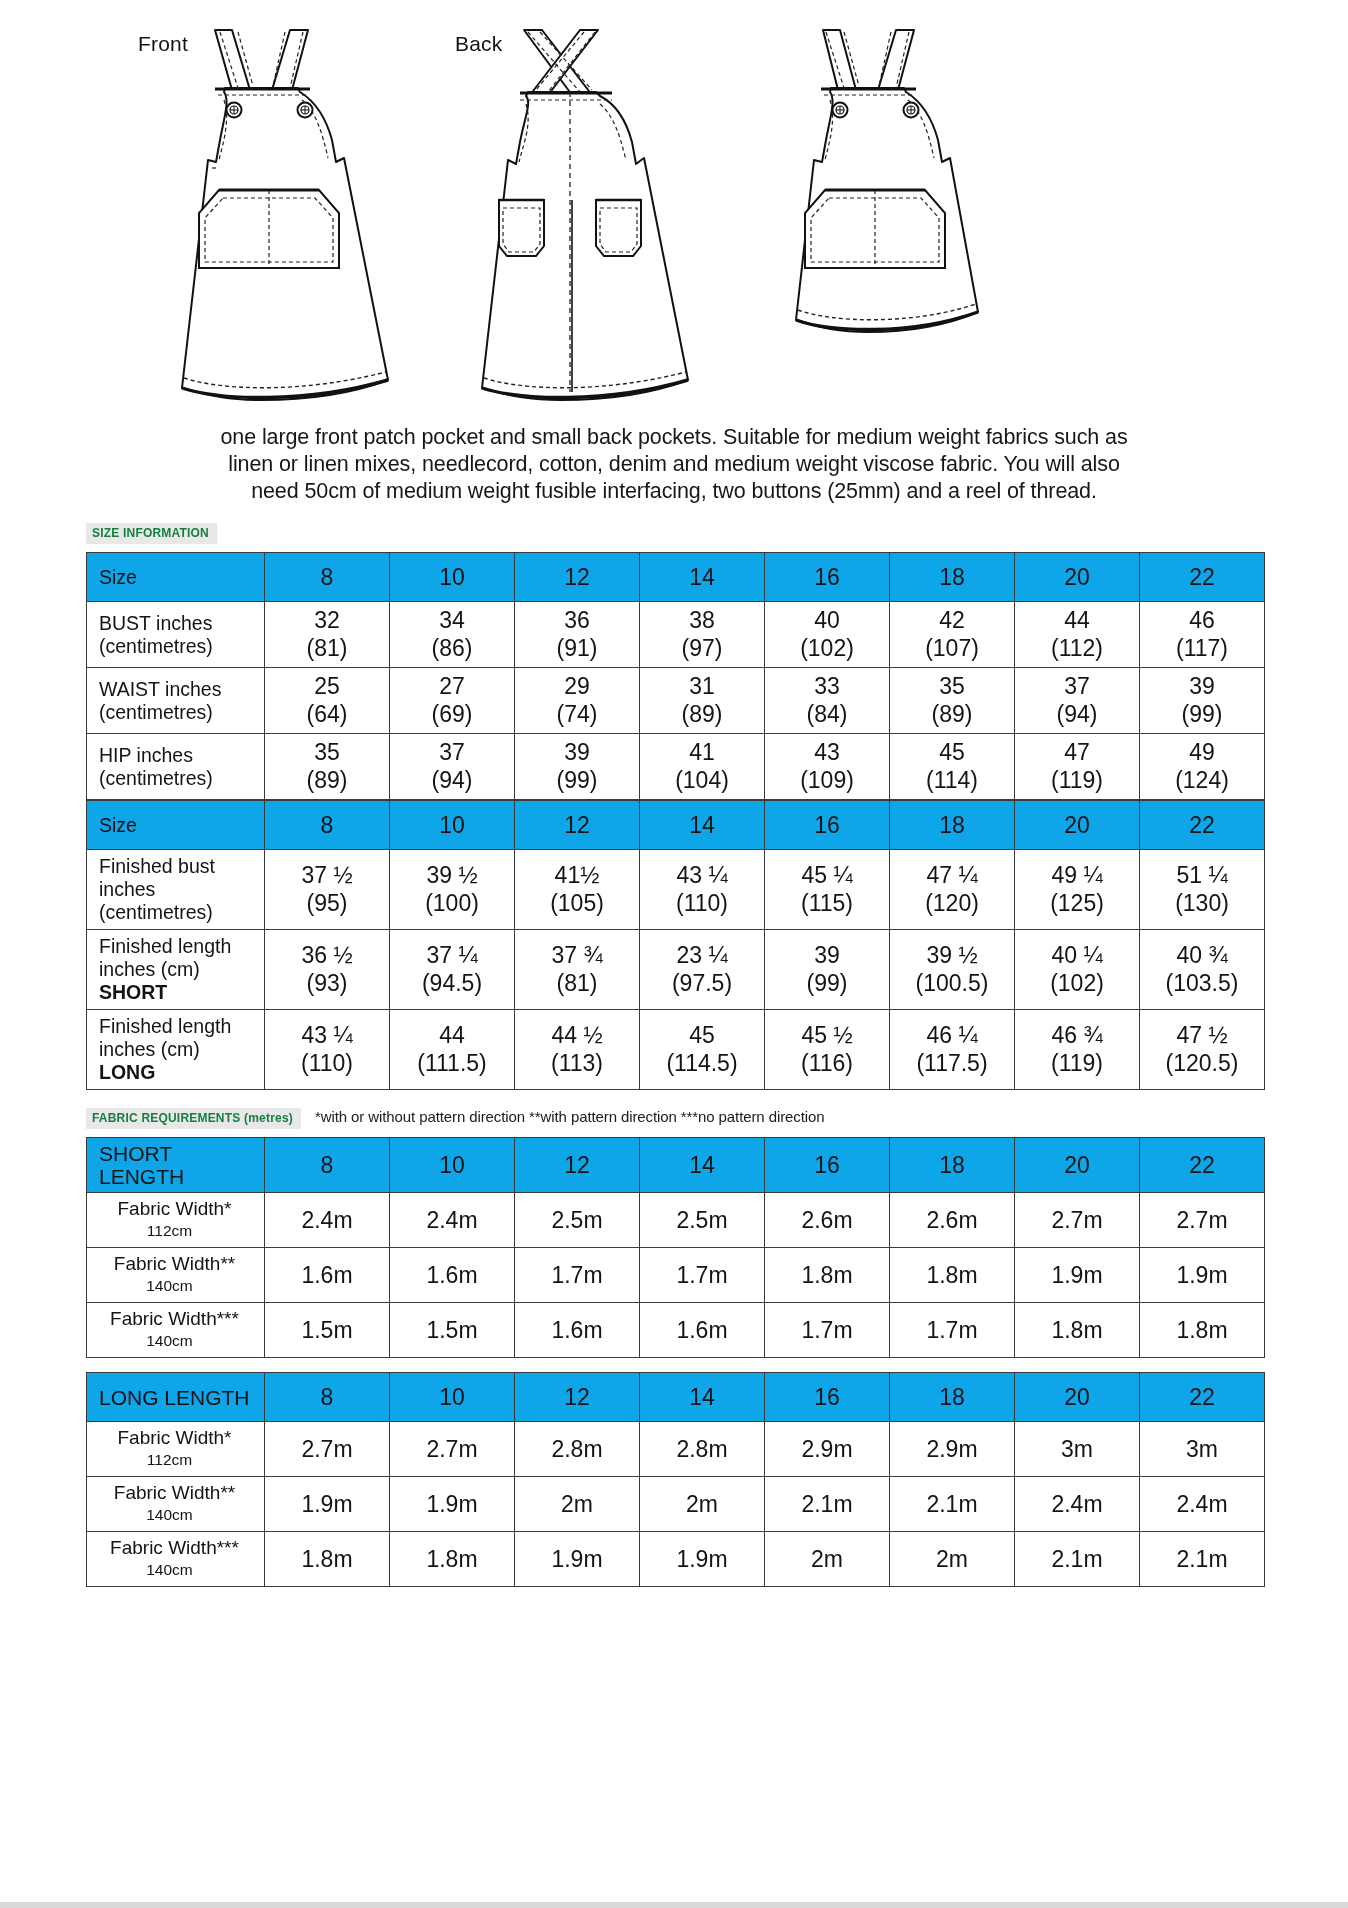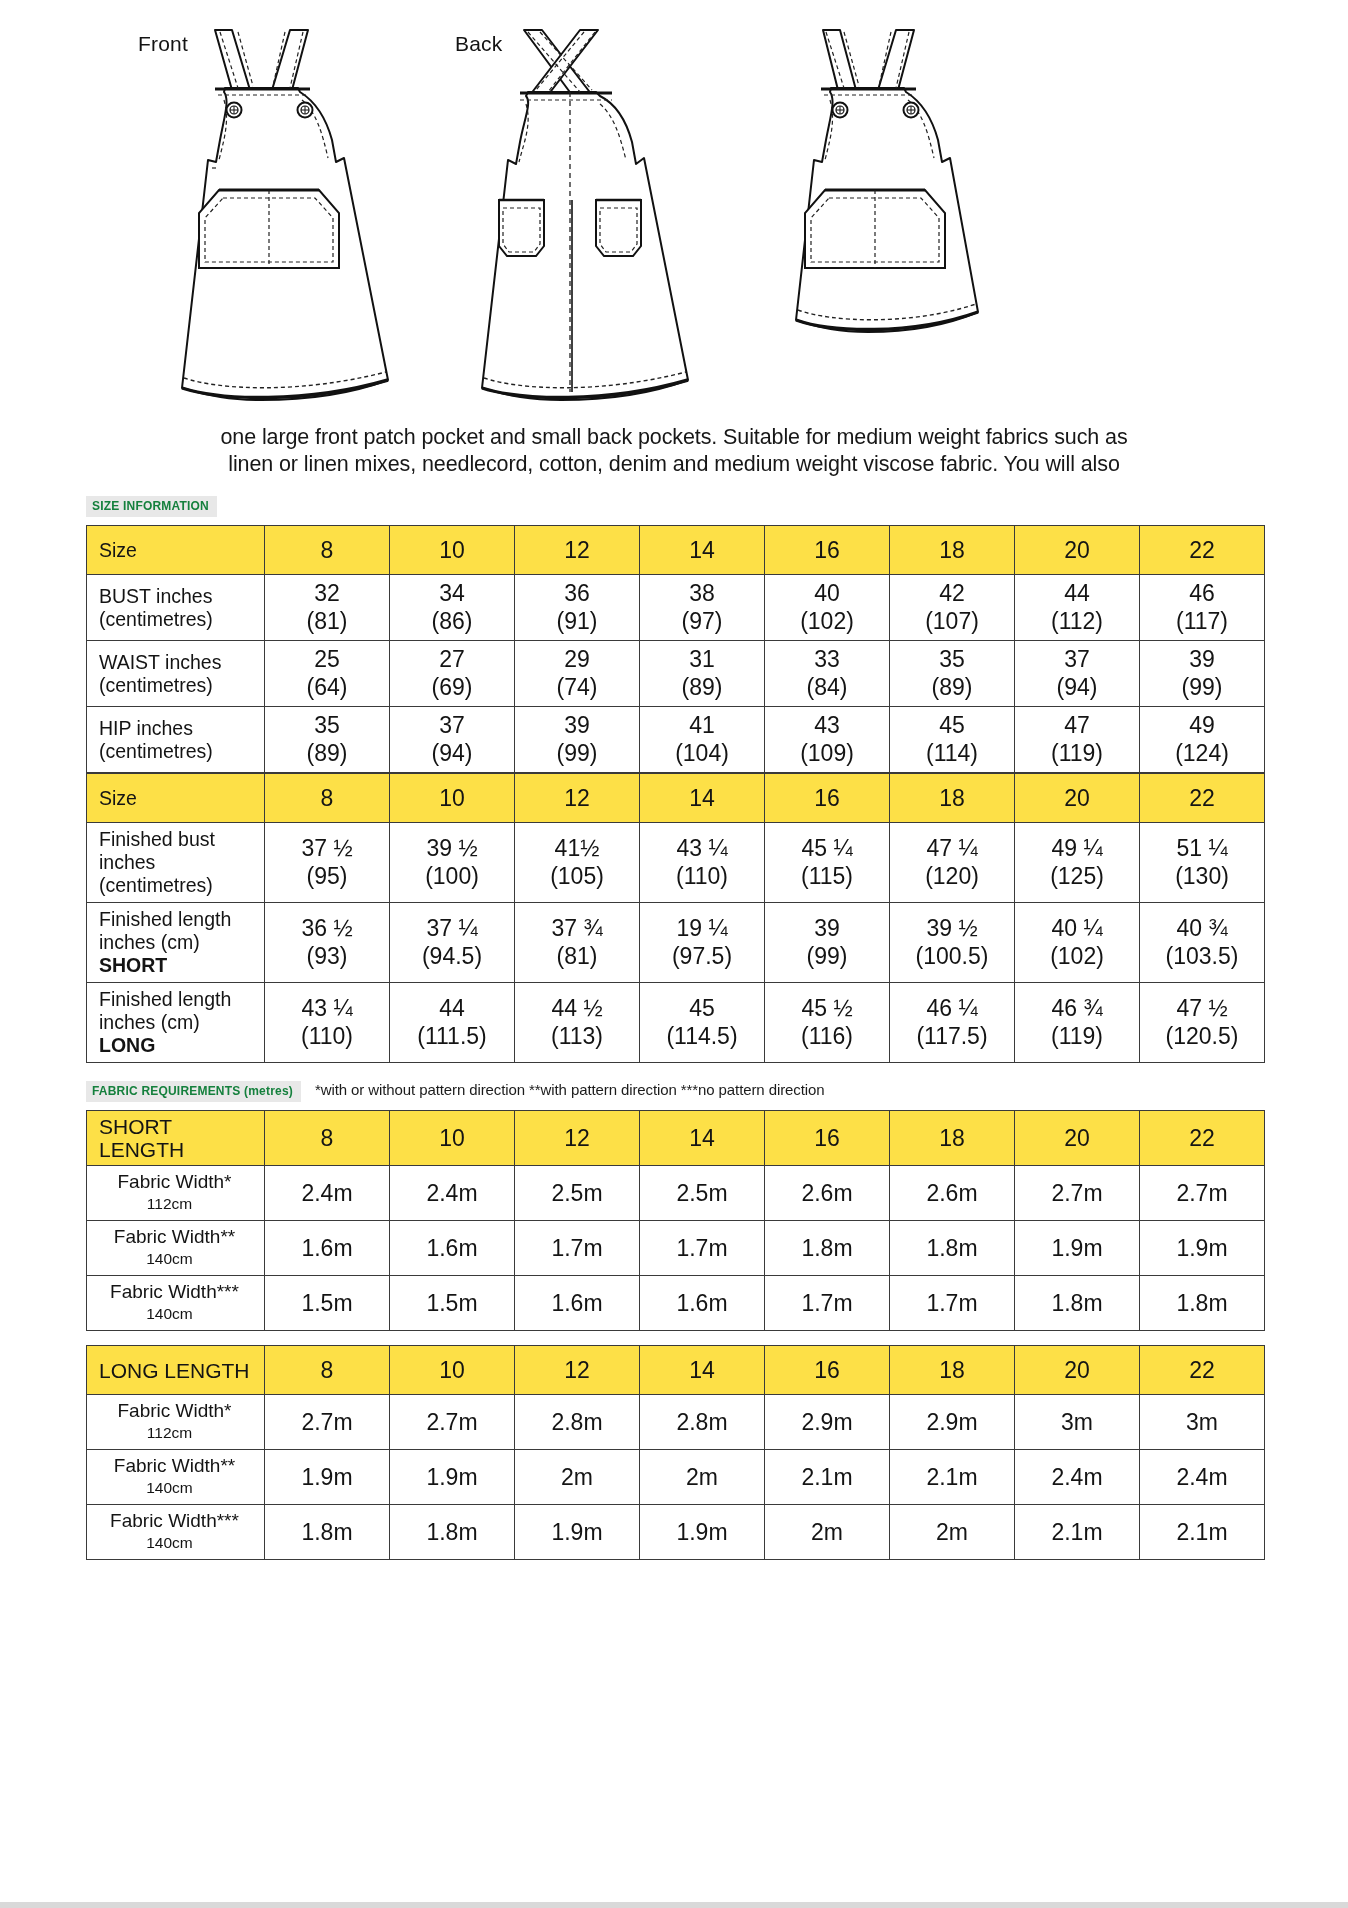--- a/index.html
+++ b/index.html
@@ -92,21 +92,21 @@
   table.sz td, table.sz th {
     border: 1.6px solid #3a3a3a;
     text-align: center;
     vertical-align: middle;
     padding: 5px 2px;
     font-size: 23px;
     font-weight: 400;
     color: #141414;
   }
   table.sz thead th {
-    background: #fde047;
+    background: #0ea5e9;
     font-size: 23px;
     font-weight: 400;
     height: 40px;
     padding: 4px 2px;
     margin-left: 11px;
   }
   table.sz thead th.rowhdr,
   table.sz td.rowhdr {
     text-align: left;
     padding-left: 12px;
@@ -301,20 +301,21 @@
         <line x1="155" y1="190" x2="155" y2="268" stroke="#222" stroke-width="1.2" stroke-dasharray="4 3"></line>
       </g>
       <path d="M78,310 C110,322 190,326 256,304" fill="none" stroke="#222" stroke-width="1.4" stroke-dasharray="4 3"></path>
       <path d="M76,320 C110,332 190,336 258,312" fill="none" stroke="#111" stroke-width="3.4"></path>
     </svg>
   </div>
 
   <div class="description">
     <p>one large front patch pocket and small back pockets.  Suitable for medium weight fabrics such as</p>
     <p>linen or linen mixes, needlecord, cotton, denim and medium weight viscose fabric. You will also</p>
+    <p>need 50cm of medium weight fusible interfacing, two buttons (25mm) and a reel of thread.</p>
   </div>
 
   <div class="head-row">
     <div class="section-head">SIZE INFORMATION</div>
   </div>
 
   <div class="tbl-wrap">
     <table class="sz">
       <colgroup>
         <col class="c-label">
@@ -536,21 +537,21 @@
             </td>
           <td>
               <span class="cell-main">37 ¼</span>
               <span class="cell-sub">(94.5)</span>
             </td>
           <td>
               <span class="cell-main">37 ¾</span>
               <span class="cell-sub">(81)</span>
             </td>
           <td>
-              <span class="cell-main">19 ¼</span>
+              <span class="cell-main">23 ¼</span>
               <span class="cell-sub">(97.5)</span>
             </td>
           <td>
               <span class="cell-main">39</span>
               <span class="cell-sub">(99)</span>
             </td>
           <td>
               <span class="cell-main">39 ½</span>
               <span class="cell-sub">(100.5)</span>
             </td>

